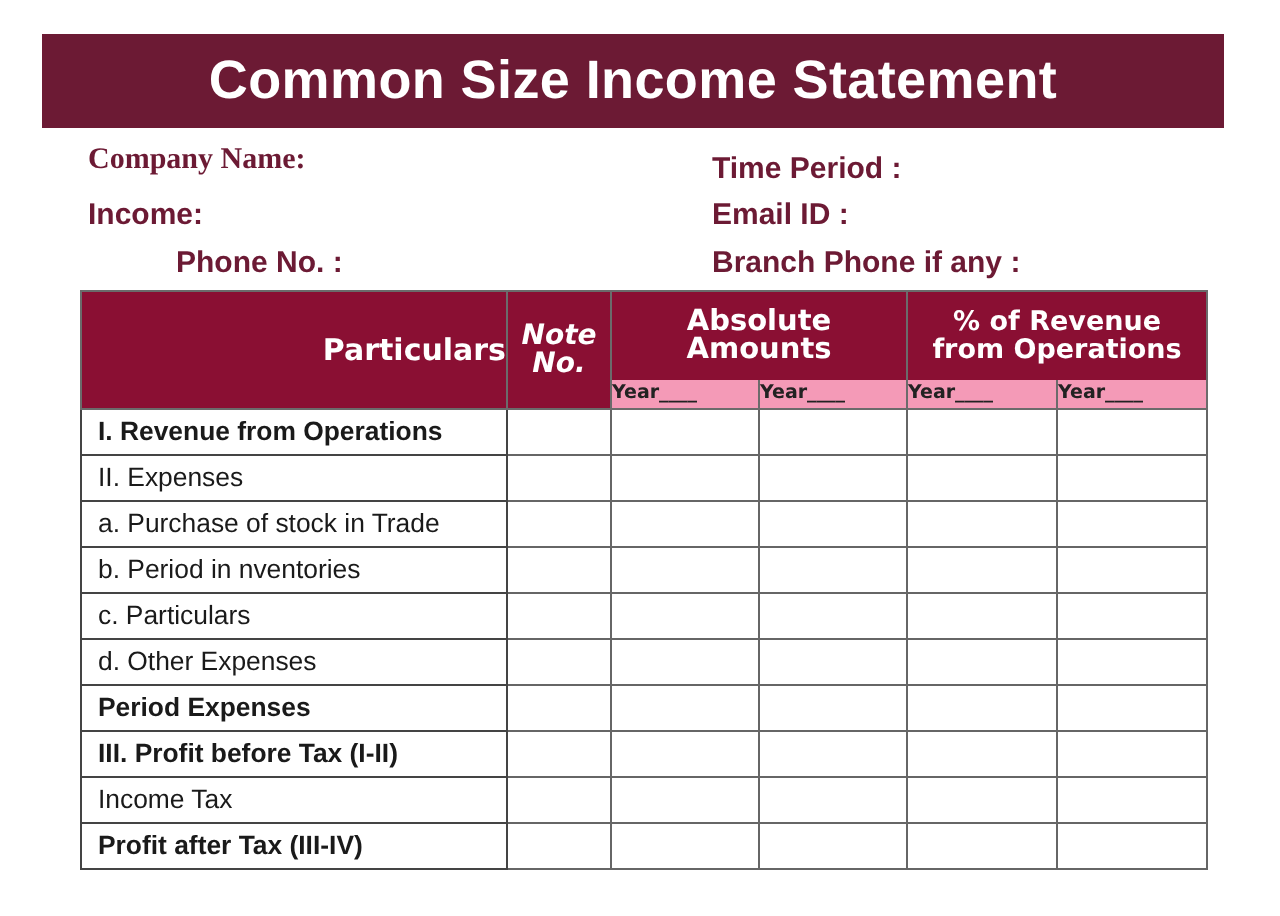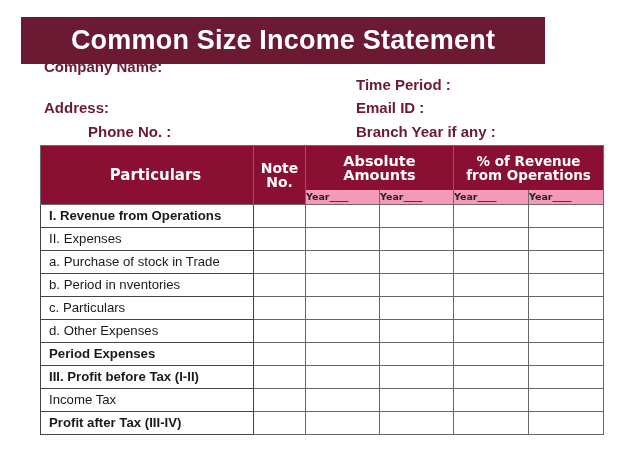--- a/index.html
+++ b/index.html
@@ -1,20 +1,20 @@
 <!DOCTYPE html>
 <html><head>
 <meta charset="utf-8">
 <style>
   * { box-sizing: border-box; margin: 0; padding: 0; }
   html, body { width: 640px; height: 458px; background: #ffffff; overflow: hidden; }
   body { position: relative; font-family: "DejaVu Sans", sans-serif; }
 
   .banner {
-    position: absolute; left: 21px; top: 17px; width: 524px; height: 47px;
+    position: absolute; left: 21px; top: 17px; width: 591px; height: 47px;
     background: #6c1a34;
     display: flex; align-items: center; justify-content: center;
   }
   .banner h1 {
     color: #ffffff; font-family: "Liberation Sans", sans-serif;
     font-weight: bold; font-size: 27px; letter-spacing: 0.2px;
   }
 
   .info { position: absolute; font-family: "Liberation Sans", sans-serif;
     font-weight: bold; font-size: 15px; color: #6c1a34; }
@@ -34,49 +34,49 @@
     text-align: left; padding-left: 0; font-weight: bold;
     border-top: none;
   }
   td {
     height: 23px; font-family: Liberation Sans, sans-serif;
     font-size: 13.2px; color: #1a1a1a; padding-left: 8px;
     white-space: nowrap; overflow: hidden; border-color: #444;
   }
   td.blank { padding: 0; border-color: #666; }
   td.bold { font-weight: bold; }
-  th.part { text-align: center; padding-left: 17px; font-size: 15px; }
+  th.part { text-align: right; padding-left: 17px; font-size: 15px; }
 </style>
 </head>
 <body>
 
 <div class="banner">
   <h1>Common Size Income Statement</h1>
 </div>
 
-<div class="info" style="left:44px; top:58px;">Company Name:</div>
-<div class="info" style="left:44px; top:99px;">Address:</div>
+<div class="info" style="left:44px; top:72px;font-family:Liberation Serif, serif;">Company Name:</div>
+<div class="info" style="left:44px; top:99px;">Income:</div>
 <div class="info" style="left:56px; top:123px;margin-left:32px;">Phone No. :</div>
 <div class="info" style="left:356px; top:76px;">Time Period :</div>
 <div class="info" style="left:356px; top:99px;">Email ID :</div>
-<div class="info" style="left:356px; top:123px;">Branch Year if any :</div>
+<div class="info" style="left:356px; top:123px;">Branch Phone if any :</div>
 
 <table>
   <colgroup>
     <col style="width:213px">
       <col style="width:52px">
     <col style="width:74px">
       <col style="width:74px">
     <col style="width:75px">
       <col style="width:75px">
   </colgroup>
   <thead>
     <tr style="height:35px">
       <th class="main part" rowspan="2">Particulars</th>
-      <th class="main" rowspan="2" style="padding:0 2px; font-size:14px;">Note No.</th>
+      <th class="main" rowspan="2" style="padding:0 2px; font-size:14px;font-style:italic;">Note No.</th>
       <th class="main" colspan="2" style="border-bottom:none;">Absolute Amounts</th>
       <th class="main" colspan="2" style="border-bottom:none; font-size:13.5px; padding:8px 6px;">% of Revenue from Operations</th>
     </tr>
     <tr>
       <th class="sub">Year____</th>
       <th class="sub">Year____</th>
       <th class="sub">Year____</th>
       <th class="sub">Year____</th>
     </tr>
   </thead>

